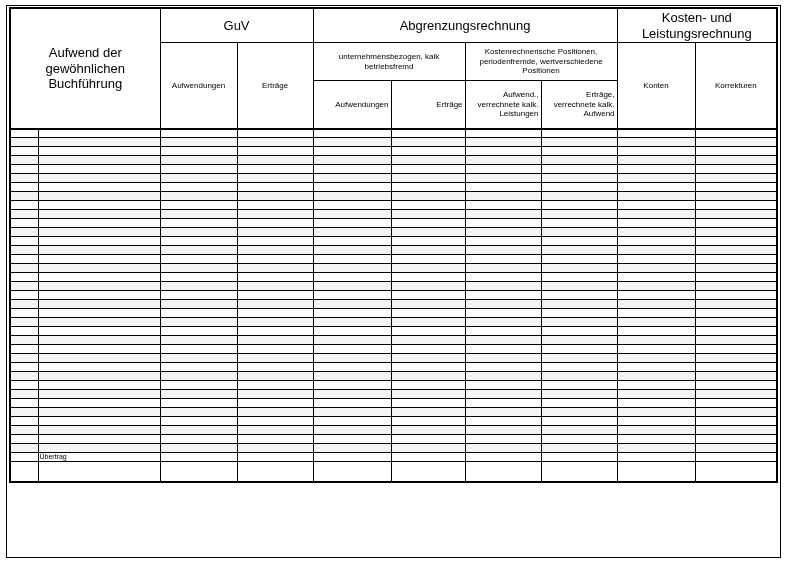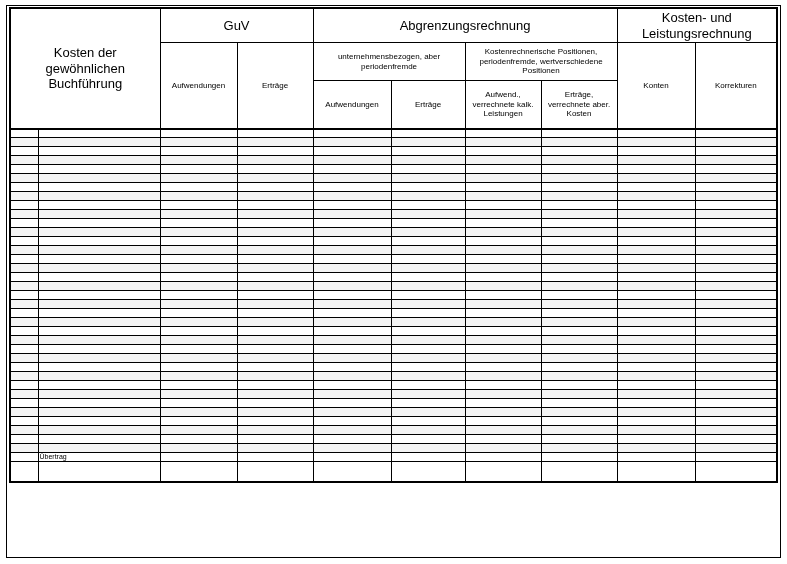--- a/index.html
+++ b/index.html
@@ -38,21 +38,21 @@
     font-size: 8px;
     line-height: 1.2;
     text-align: center;
     vertical-align: middle;
     overflow: hidden;
     box-sizing: border-box;
   }
   
   tr.h1 th { height: 18px; font-size: 13px; }
   tr.h2 th { height: 38px; }
-  tr.h3 th { height: 48px; }
+  tr.h3 th { height: 48px; text-align: right; }
   th.accounts-head { font-size: 8px; }
   
   .bl2 { border-left-width: 2px; }
   tbody tr:first-child td { border-top: 2px solid #000; }
   tfoot td { border-top: 2px solid #000; }
   
   tbody td { height: 9px; padding: 0; }
   tbody tr:nth-child(even) td { background: #f4f4f4; }
   
   tr.uebertrag-row td { height: 8px; padding: 0 1px; }
@@ -79,38 +79,38 @@
       <col style="width:78px">
         <col style="width:74px">
       <col style="width:76px">
         <col style="width:76px">
       <col style="width:78px">
         <col style="width:82px">
     </colgroup>
 
     <thead>
       <tr class="h1">
-        <th class="accounts-head" colspan="2" rowspan="3">Kosten der gewöhnlichen Buchführung</th>
+        <th class="accounts-head" colspan="2" rowspan="3">Aufwend der gewöhnlichen Buchführung</th>
         <th class="bl2" colspan="2">GuV</th>
         <th class="bl2" colspan="4">Abgrenzungsrechnung</th>
         <th class="bl2" colspan="2">Kosten- und Leistungsrechnung</th>
       </tr>
       <tr class="h2">
         <th class="bl2" rowspan="2">Aufwendungen</th>
         <th rowspan="2">Erträge</th>
-        <th class="bl2" colspan="2">unternehmensbezogen, aber periodenfremde</th>
+        <th class="bl2" colspan="2">unternehmensbezogen, kalk betriebsfremd</th>
         <th colspan="2">Kostenrechnerische Positionen, periodenfremde, wertverschiedene Positionen</th>
         <th class="bl2" rowspan="2">Konten</th>
         <th rowspan="2">Korrekturen</th>
       </tr>
       <tr class="h3">
         <th class="bl2">Aufwendungen</th>
         <th>Erträge</th>
         <th>Aufwend., verrechnete kalk. Leistungen</th>
-        <th>Erträge, verrechnete aber. Kosten</th>
+        <th>Erträge, verrechnete kalk. Aufwend</th>
       </tr>
     </thead>
 
     <tbody>
         <tr>
           <td></td>
           <td></td>
           <td class="bl2"></td>
           <td></td>
           <td class="bl2"></td>

